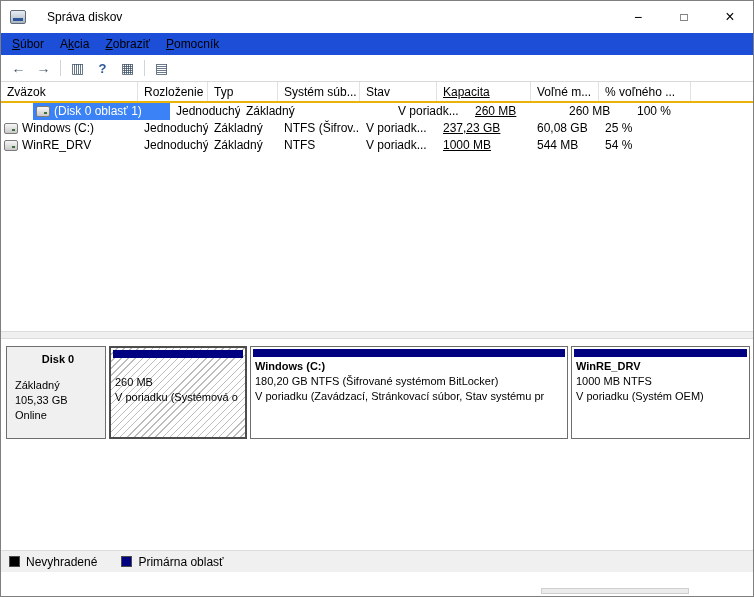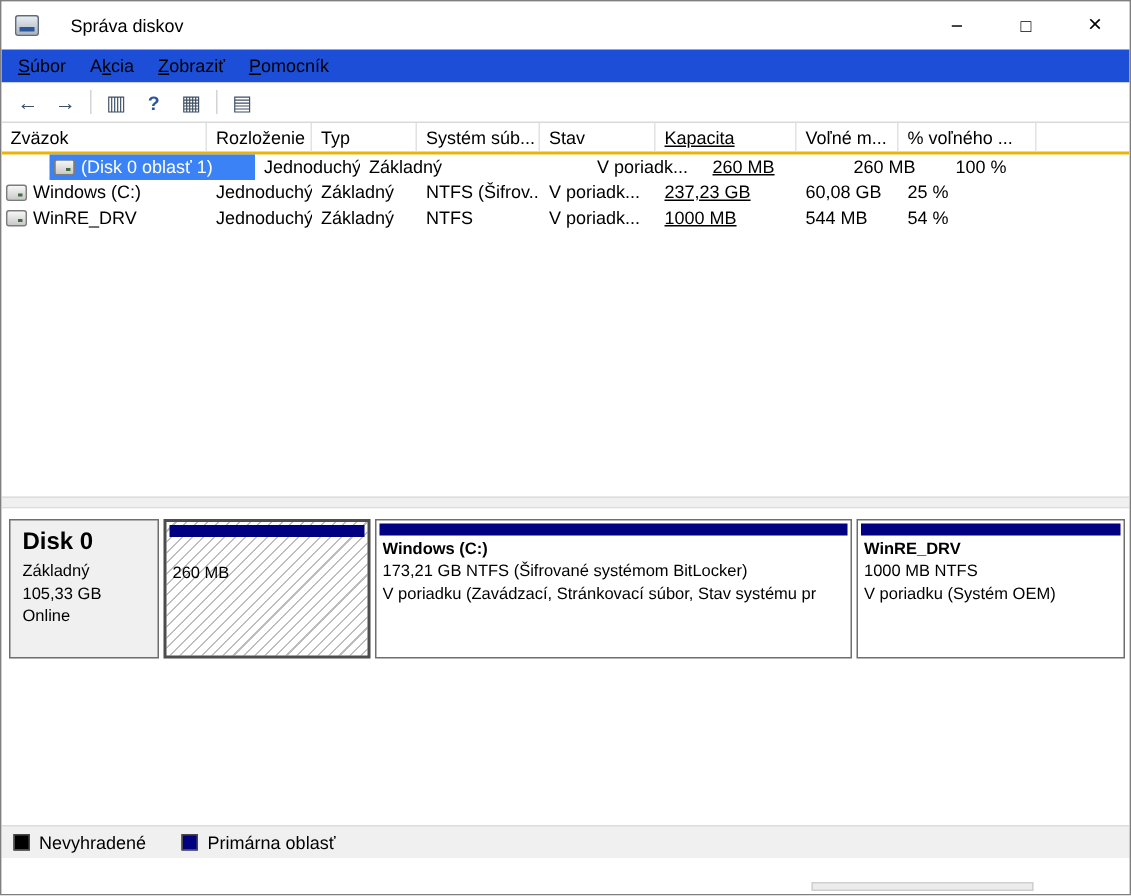--- a/index.html
+++ b/index.html
@@ -58,21 +58,21 @@
   .lv-row.selected .vol-cell{background:#3b82f6;color:#fff;margin-left:32px;}
 
   
   .splitter{height:8px;background:#f0f0f0;border-top:1px solid #dcdcdc;border-bottom:1px solid #dcdcdc;flex:0 0 auto;}
 
   
   .graphview{height:211px;background:#fff;padding-top:7px;flex:0 0 auto;}
   .disk-row{display:flex;margin-left:5px;height:93px;}
   .disk-head{width:100px;flex:0 0 auto;background:#f0f0f0;border:1px solid #6e6e6e;
     padding:6px 4px 0 8px;margin-right:3px;}
-  .dh-title{font-weight:bold;font-size:16px;margin-bottom:3px;}
+  .dh-title{font-weight:bold;font-size:11px;margin-bottom:13px;text-align:center;}
   .dh-line{font-size:11px;line-height:15px;}
   .part{border:1px solid #6e6e6e;background:#fff;display:flex;flex-direction:column;margin-right:3px;flex:0 0 auto;}
   .part.p1{width:138px;}
   .part.p2{width:318px;}
   .part.p3{width:179px;}
   .part.selected{
     border:2px solid #4d4d4d;
     background-image:repeating-linear-gradient(135deg,#ffffff 0px,#ffffff 4px,#bdbdbd 4px,#bdbdbd 5px);
   }
   .pstripe{height:8px;background:#000080;margin:2px 2px 0 2px;flex:0 0 auto;}
@@ -209,28 +209,29 @@
         <div class="dh-line">Základný</div>
         <div class="dh-line">105,33 GB</div>
         <div class="dh-line">Online</div>
       </div>
 
       <div class="part p1 selected">
         <div class="pstripe"></div>
         <div class="pbody">
           <div class="pline b"></div>
           <div class="pline">260 MB</div>
+          <div class="pline">V poriadku (Systémová o</div>
         </div>
       </div>
 
       <div class="part p2">
         <div class="pstripe"></div>
         <div class="pbody">
           <div class="pline b">Windows (C:)</div>
-          <div class="pline">173,21 GB NTFS (Šifrované systémom BitLocker)</div>
+          <div class="pline">180,20 GB NTFS (Šifrované systémom BitLocker)</div>
           <div class="pline">V poriadku (Zavádzací, Stránkovací súbor, Stav systému pr</div>
         </div>
       </div>
 
       <div class="part p3">
         <div class="pstripe"></div>
         <div class="pbody">
           <div class="pline b">WinRE_DRV</div>
           <div class="pline">1000 MB NTFS</div>
           <div class="pline">V poriadku (Systém OEM)</div>

